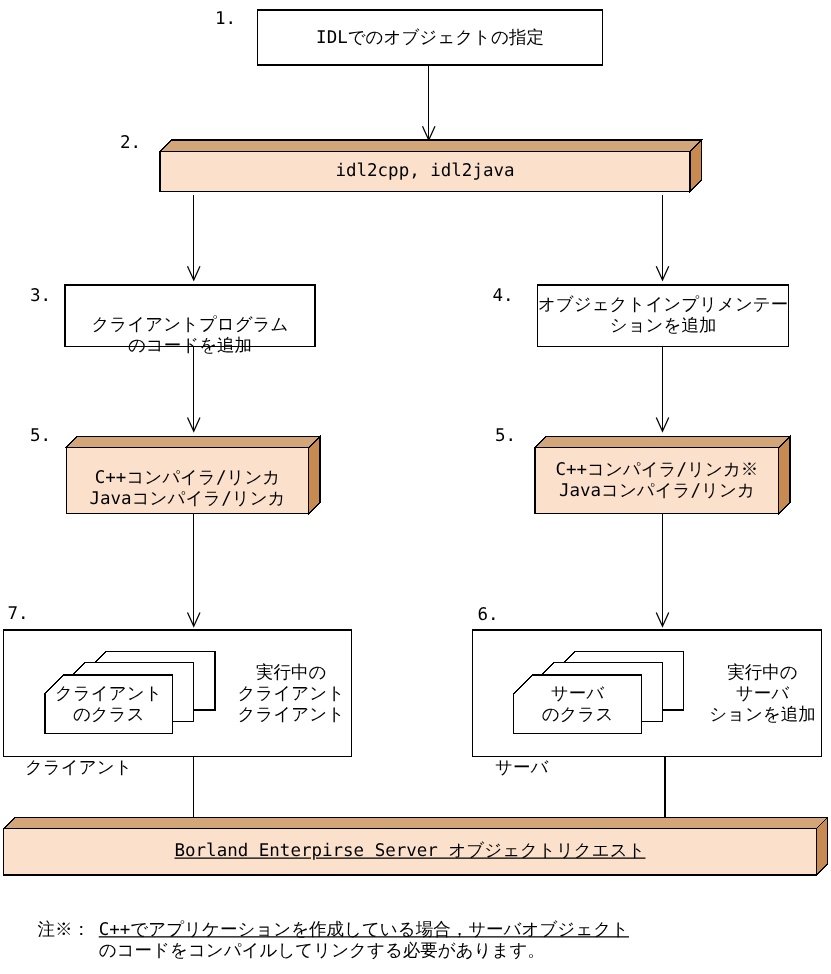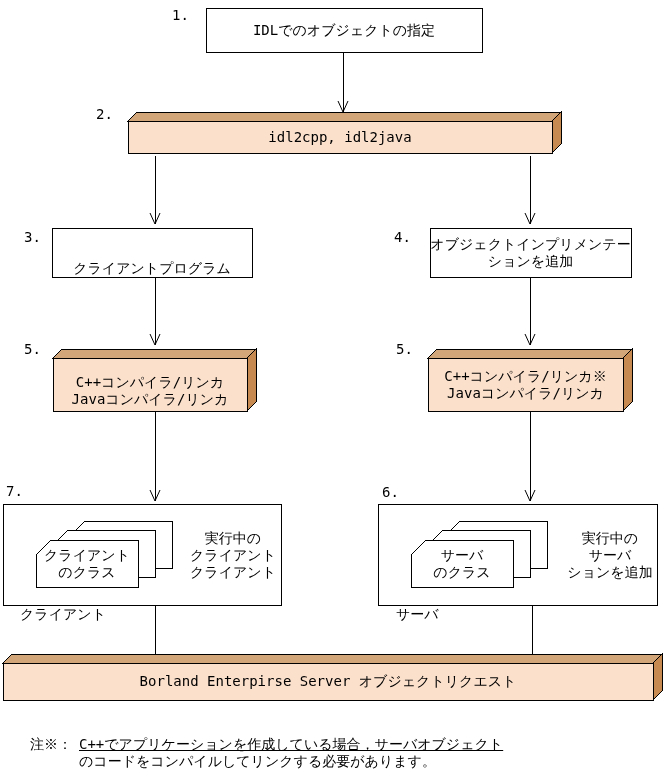--- a/index.html
+++ b/index.html
@@ -89,20 +89,21 @@
   <div class="lbl" style="left:6px;top:483px;">7.</div>
   <div class="lbl" style="left:382px;top:484px;">6.</div>
 
   <div class="ctr" style="left:206px;top:8px;width:276px;height:44px;">IDLでのオブジェクトの指定</div>
 
   <div class="ctr" style="left:128px;top:121px;width:424px;height:32px;text-align:center;">idl2cpp, idl2java</div>
 
   <div class="ctr" style="left:52px;top:244px;width:200px;height:49px;">
     <div>
       <div>クライアントプログラム</div>
+      <div>のコードを追加</div>
     </div>
   </div>
 
   <div class="ctr" style="left:430px;top:228px;width:201px;height:49px;">
     <div>
       <div>オブジェクトインプリメンテー</div>
       <div>ションを追加</div>
     </div>
   </div>
 
@@ -146,19 +147,19 @@
     <div>
       <div>実行中の</div>
       <div>サーバ</div>
       <div>ションを追加</div>
     </div>
   </div>
 
   <div class="lbl" style="left:20px;top:606px;">クライアント</div>
   <div class="lbl" style="left:396px;top:606px;">サーバ</div>
 
-  <div class="ctr" style="left:3px;top:663px;width:650px;height:37px;">Borland Enterpirse Server オブジェクトリクエスト</div>
+  <div class="ctr" style="left:3px;top:663px;width:650px;height:37px;text-decoration:underline;">Borland Enterpirse Server オブジェクトリクエスト</div>
 
   <div class="lbl" style="left:30px;top:736px;">注※：</div>
   <div class="lbl" style="left:79px;top:736px;text-decoration:underline;">C++でアプリケーションを作成している場合，サーバオブジェクト</div>
   <div class="lbl" style="left:79px;top:753px;text-align:right;">のコードをコンパイルしてリンクする必要があります。</div>
 
 </div>
 
 </body></html>

